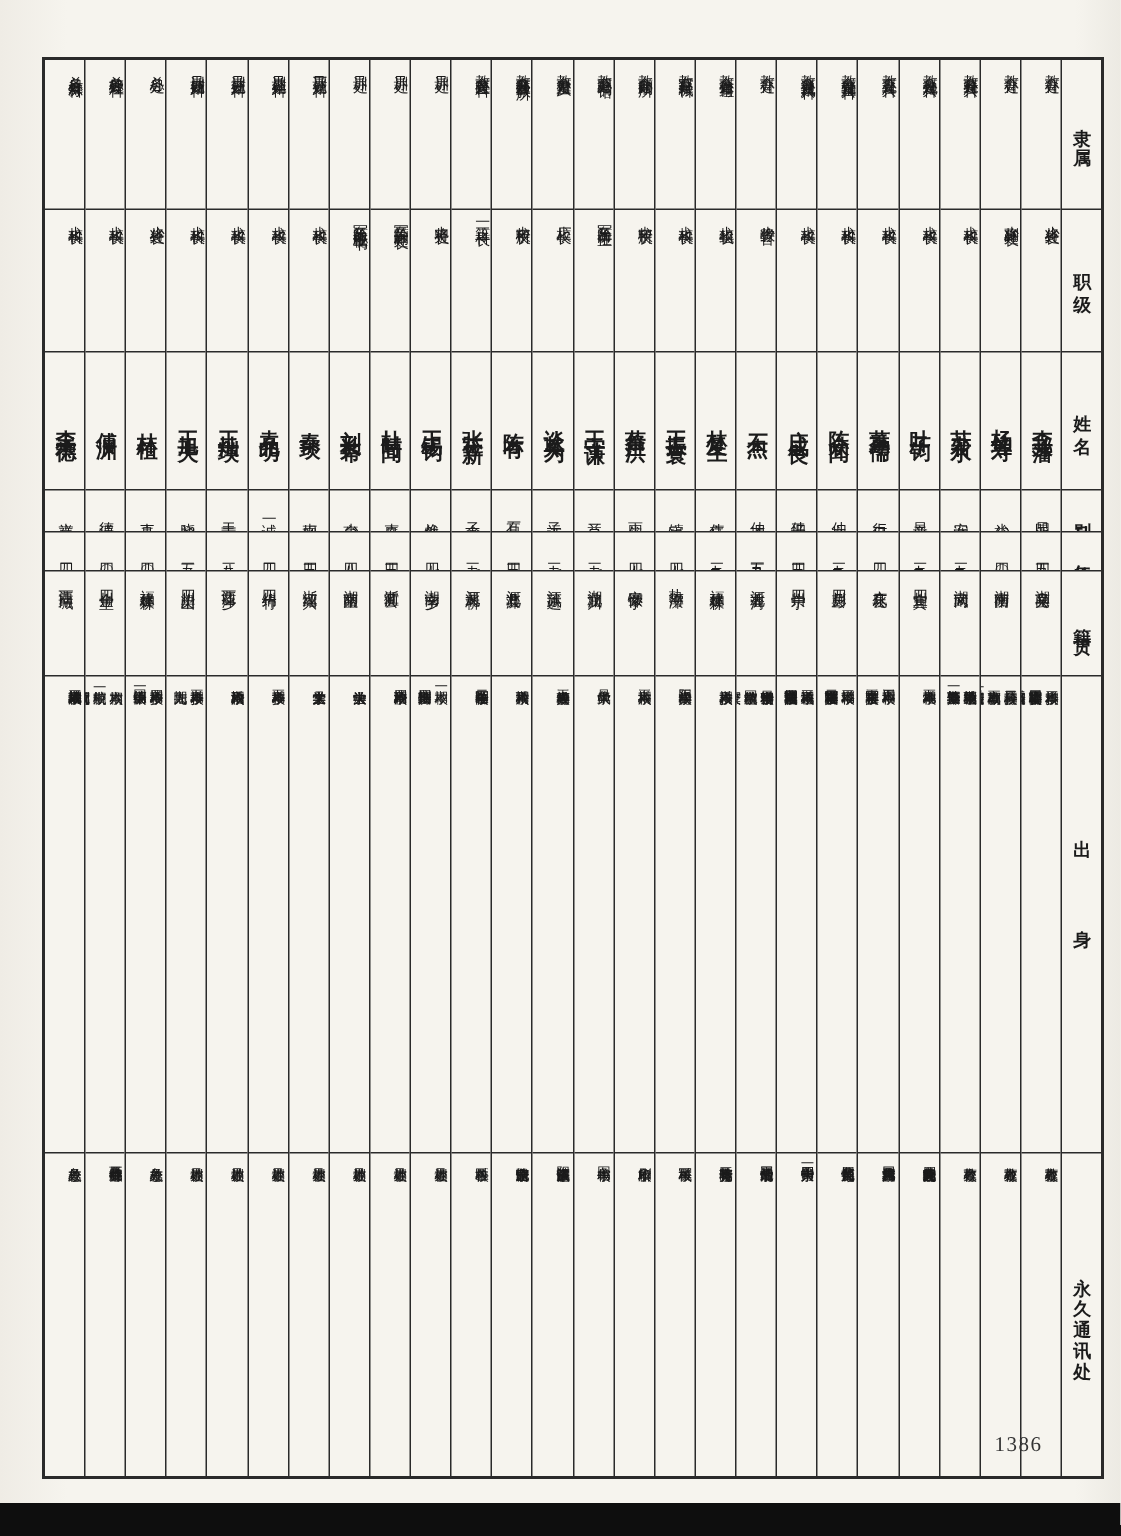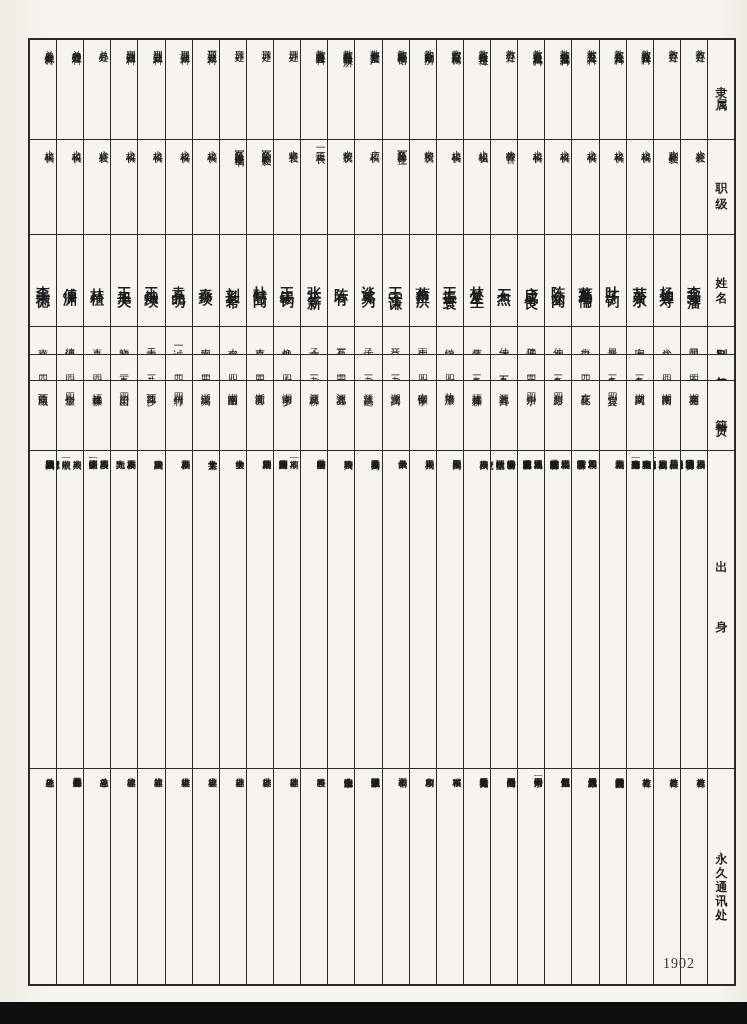--- a/index.html
+++ b/index.html
@@ -363,16 +363,16 @@
           <div class="cell c-rank">上校科长</div>
           <div class="cell c-name">李崇德</div>
           <div class="cell c-alias">吉祥</div>
           <div class="cell c-age">四二</div>
           <div class="cell c-native">江西南城</div>
           <div class="cell c-bg">本校六期炮科战术班三期</div>
           <div class="cell c-addr">本校总务处</div>
         </div>
       </div>
 
-    <div class="pageno">1902</div>
+    <div class="pageno">1386</div>
   </div>
   <div class="scanbar"></div>
 </div>
 
 </body></html>

